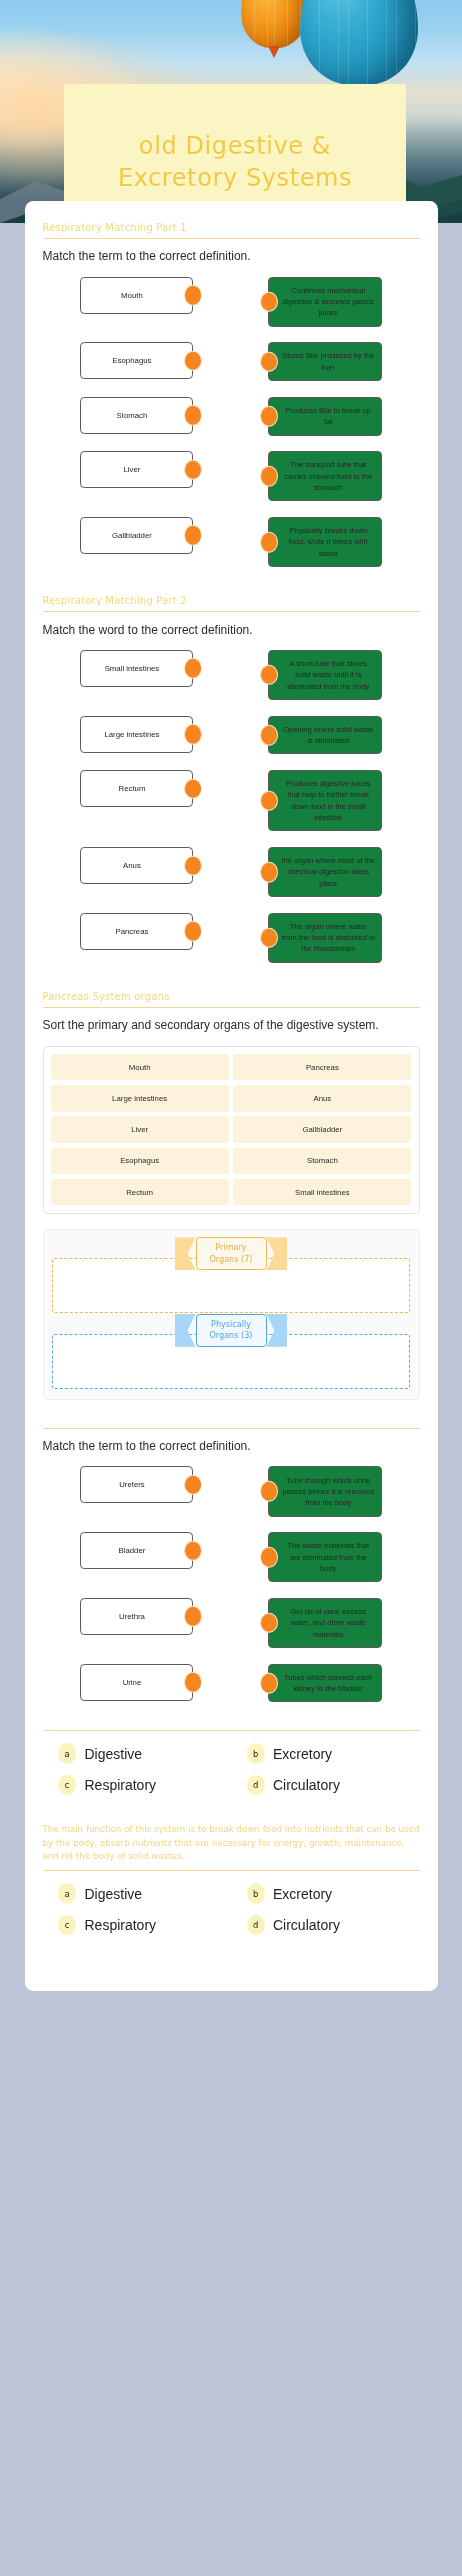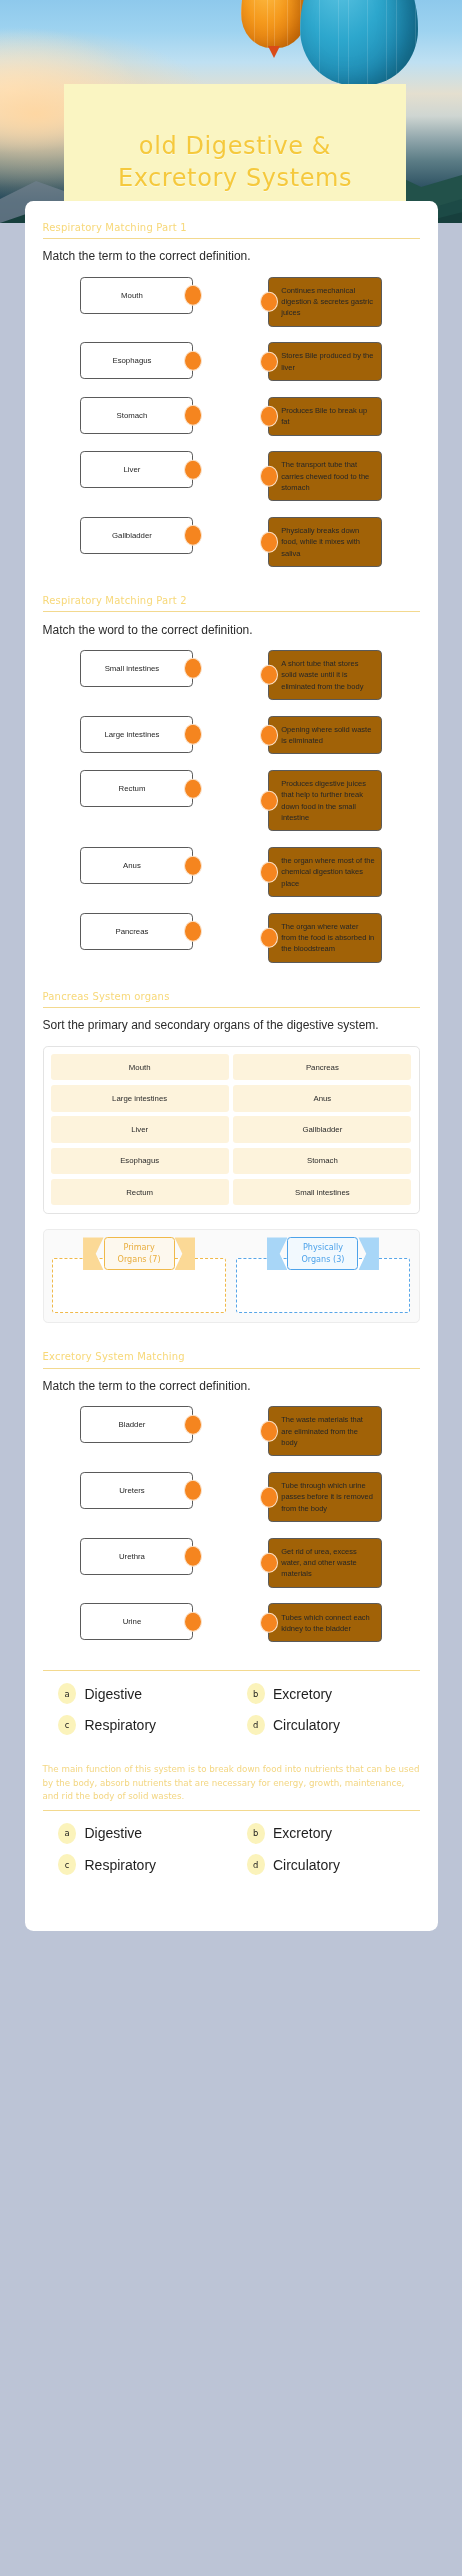--- a/index.html
+++ b/index.html
@@ -124,26 +124,26 @@
     font-size: 7.8px; color: #262626;
     padding: 4.8px 15.6px 4.8px 6px;
     text-align: center;
   }
   .def-box {
     position: relative;
     width: 114px;
     min-height: 37px;
     border: 0.6px solid #5a5a5a;
     border-radius: 4.2px;
-    background: #a16207;
+    background: #15803d;
     display: flex; align-items: center; justify-content: center;
     font-size: 7.5px; color: #262626;
     line-height: 1.5;
     padding: 7.2px 6px 7.2px 12px;
-    text-align: left;
+    text-align: center;
   }
   .dot {
     position: absolute;
     width: 18px; height: 20.5px;
     border-radius: 50%;
     background: #f5851f;
     border: 1.2px solid #fbe3cc;
     top: 50%;
   }
   .dot.right { right: -9.6px; transform: translateY(-50%); }
@@ -165,21 +165,21 @@
     display: flex; align-items: center; justify-content: center;
     font-size: 7.8px; color: #2b2b2b;
   }
 
   .dropzones {
     margin-top: 15.6px;
     border: 0.6px solid #ececec;
     background: #fafafa;
     border-radius: 4.8px;
     padding: 15.6px 8.4px 9.6px;
-    display: flex; gap: 9.6px;
+    display: flex; gap: 9.6px; flex-direction: column;
   }
   .zone { flex: 1; position: relative; padding-top: 12px; }
   .zone-body {
     border: 1.2px dashed #f0b94a;
     border-radius: 2.4px;
     height: 55px;
     background: #fff;
   }
   .zone.blue .zone-body { border-color: #58a6e8; }
 
@@ -472,49 +472,48 @@
         <div>Organs (3)</div>
       </div>
       <span class="rb-tail r"></span>
     </div>
     <div class="zone-body"></div>
   </div>
       </div>
   </div>
 
   <div class="sec">
-    <div class="sec-title">Excretory System Matching</div>
     <div class="sec-rule"></div>
     <div class="sec-prompt">Match the term to the correct definition.</div>
     <div id="excretory-rows">
     <div class="match-row">
       <div class="term-col">
         <div class="term-box">
+          <span>Ureters</span>
+          <span class="dot right"></span>
+        </div>
+      </div>
+      <div class="def-col">
+        <div class="def-box">
+          <span class="dot left"></span>
+          <span>Tube through which urine passes before it is removed from the body</span>
+        </div>
+      </div>
+    </div>
+    <div class="match-row">
+      <div class="term-col">
+        <div class="term-box">
           <span>Bladder</span>
           <span class="dot right"></span>
         </div>
       </div>
       <div class="def-col">
         <div class="def-box">
           <span class="dot left"></span>
           <span>The waste materials that are eliminated from the body</span>
-        </div>
-      </div>
-    </div>
-    <div class="match-row">
-      <div class="term-col">
-        <div class="term-box">
-          <span>Ureters</span>
-          <span class="dot right"></span>
-        </div>
-      </div>
-      <div class="def-col">
-        <div class="def-box">
-          <span class="dot left"></span>
-          <span>Tube through which urine passes before it is removed from the body</span>
         </div>
       </div>
     </div>
     <div class="match-row">
       <div class="term-col">
         <div class="term-box">
           <span>Urethra</span>
           <span class="dot right"></span>
         </div>
       </div>

